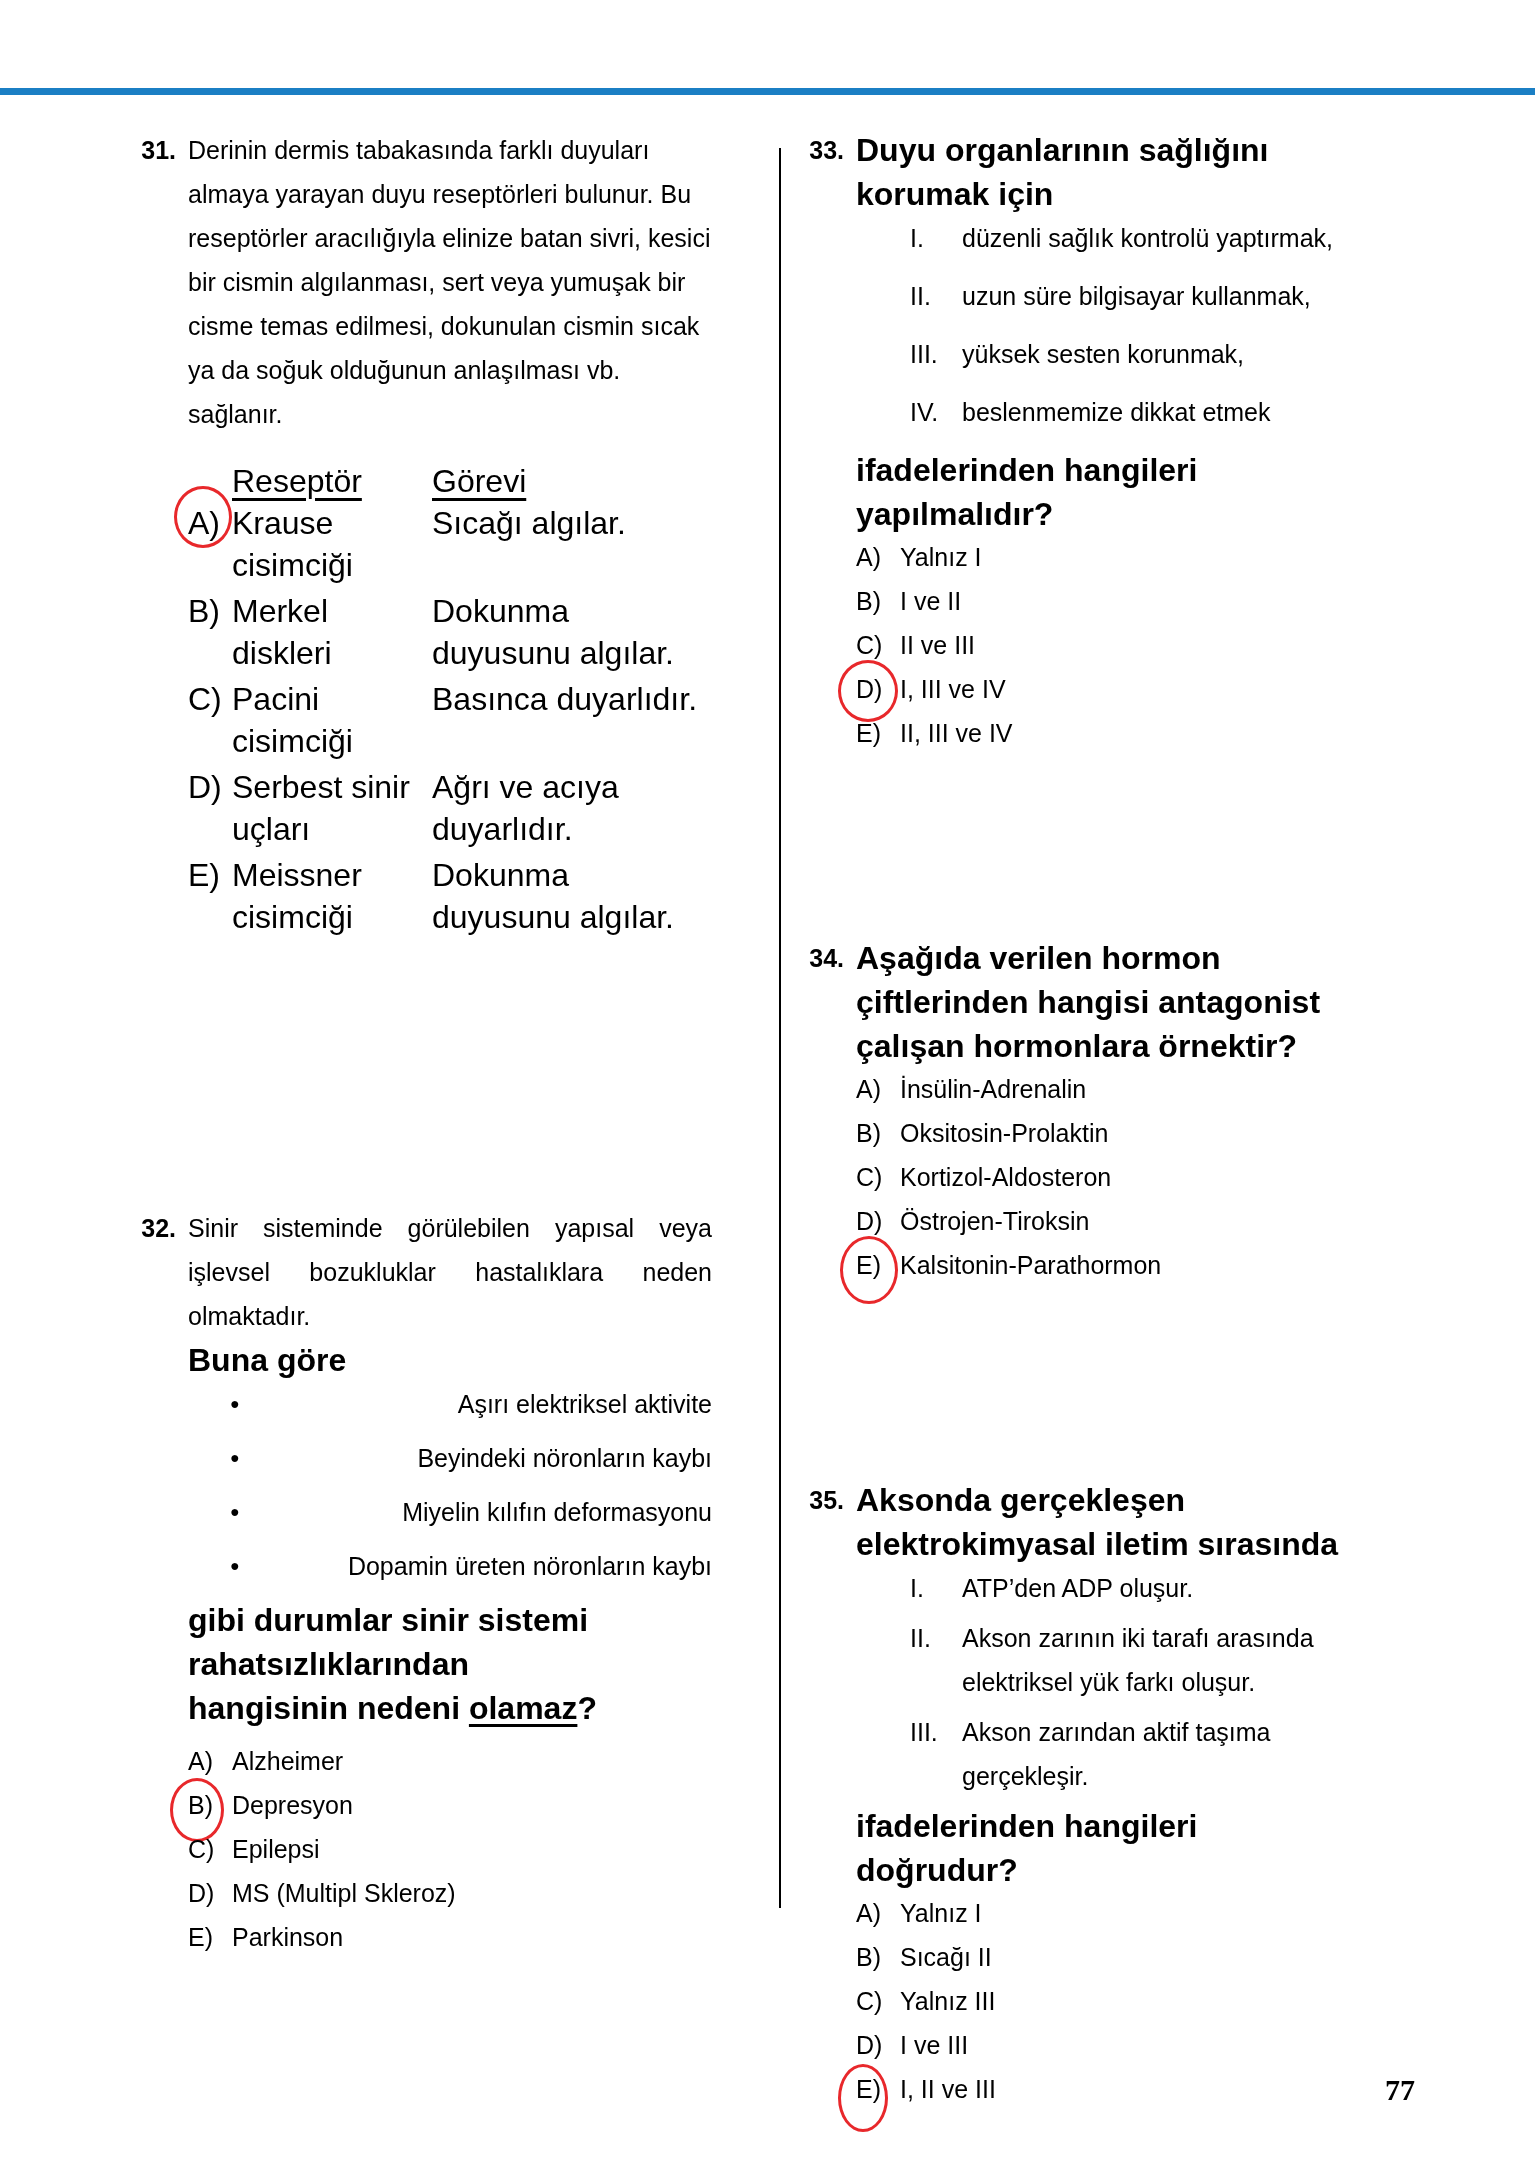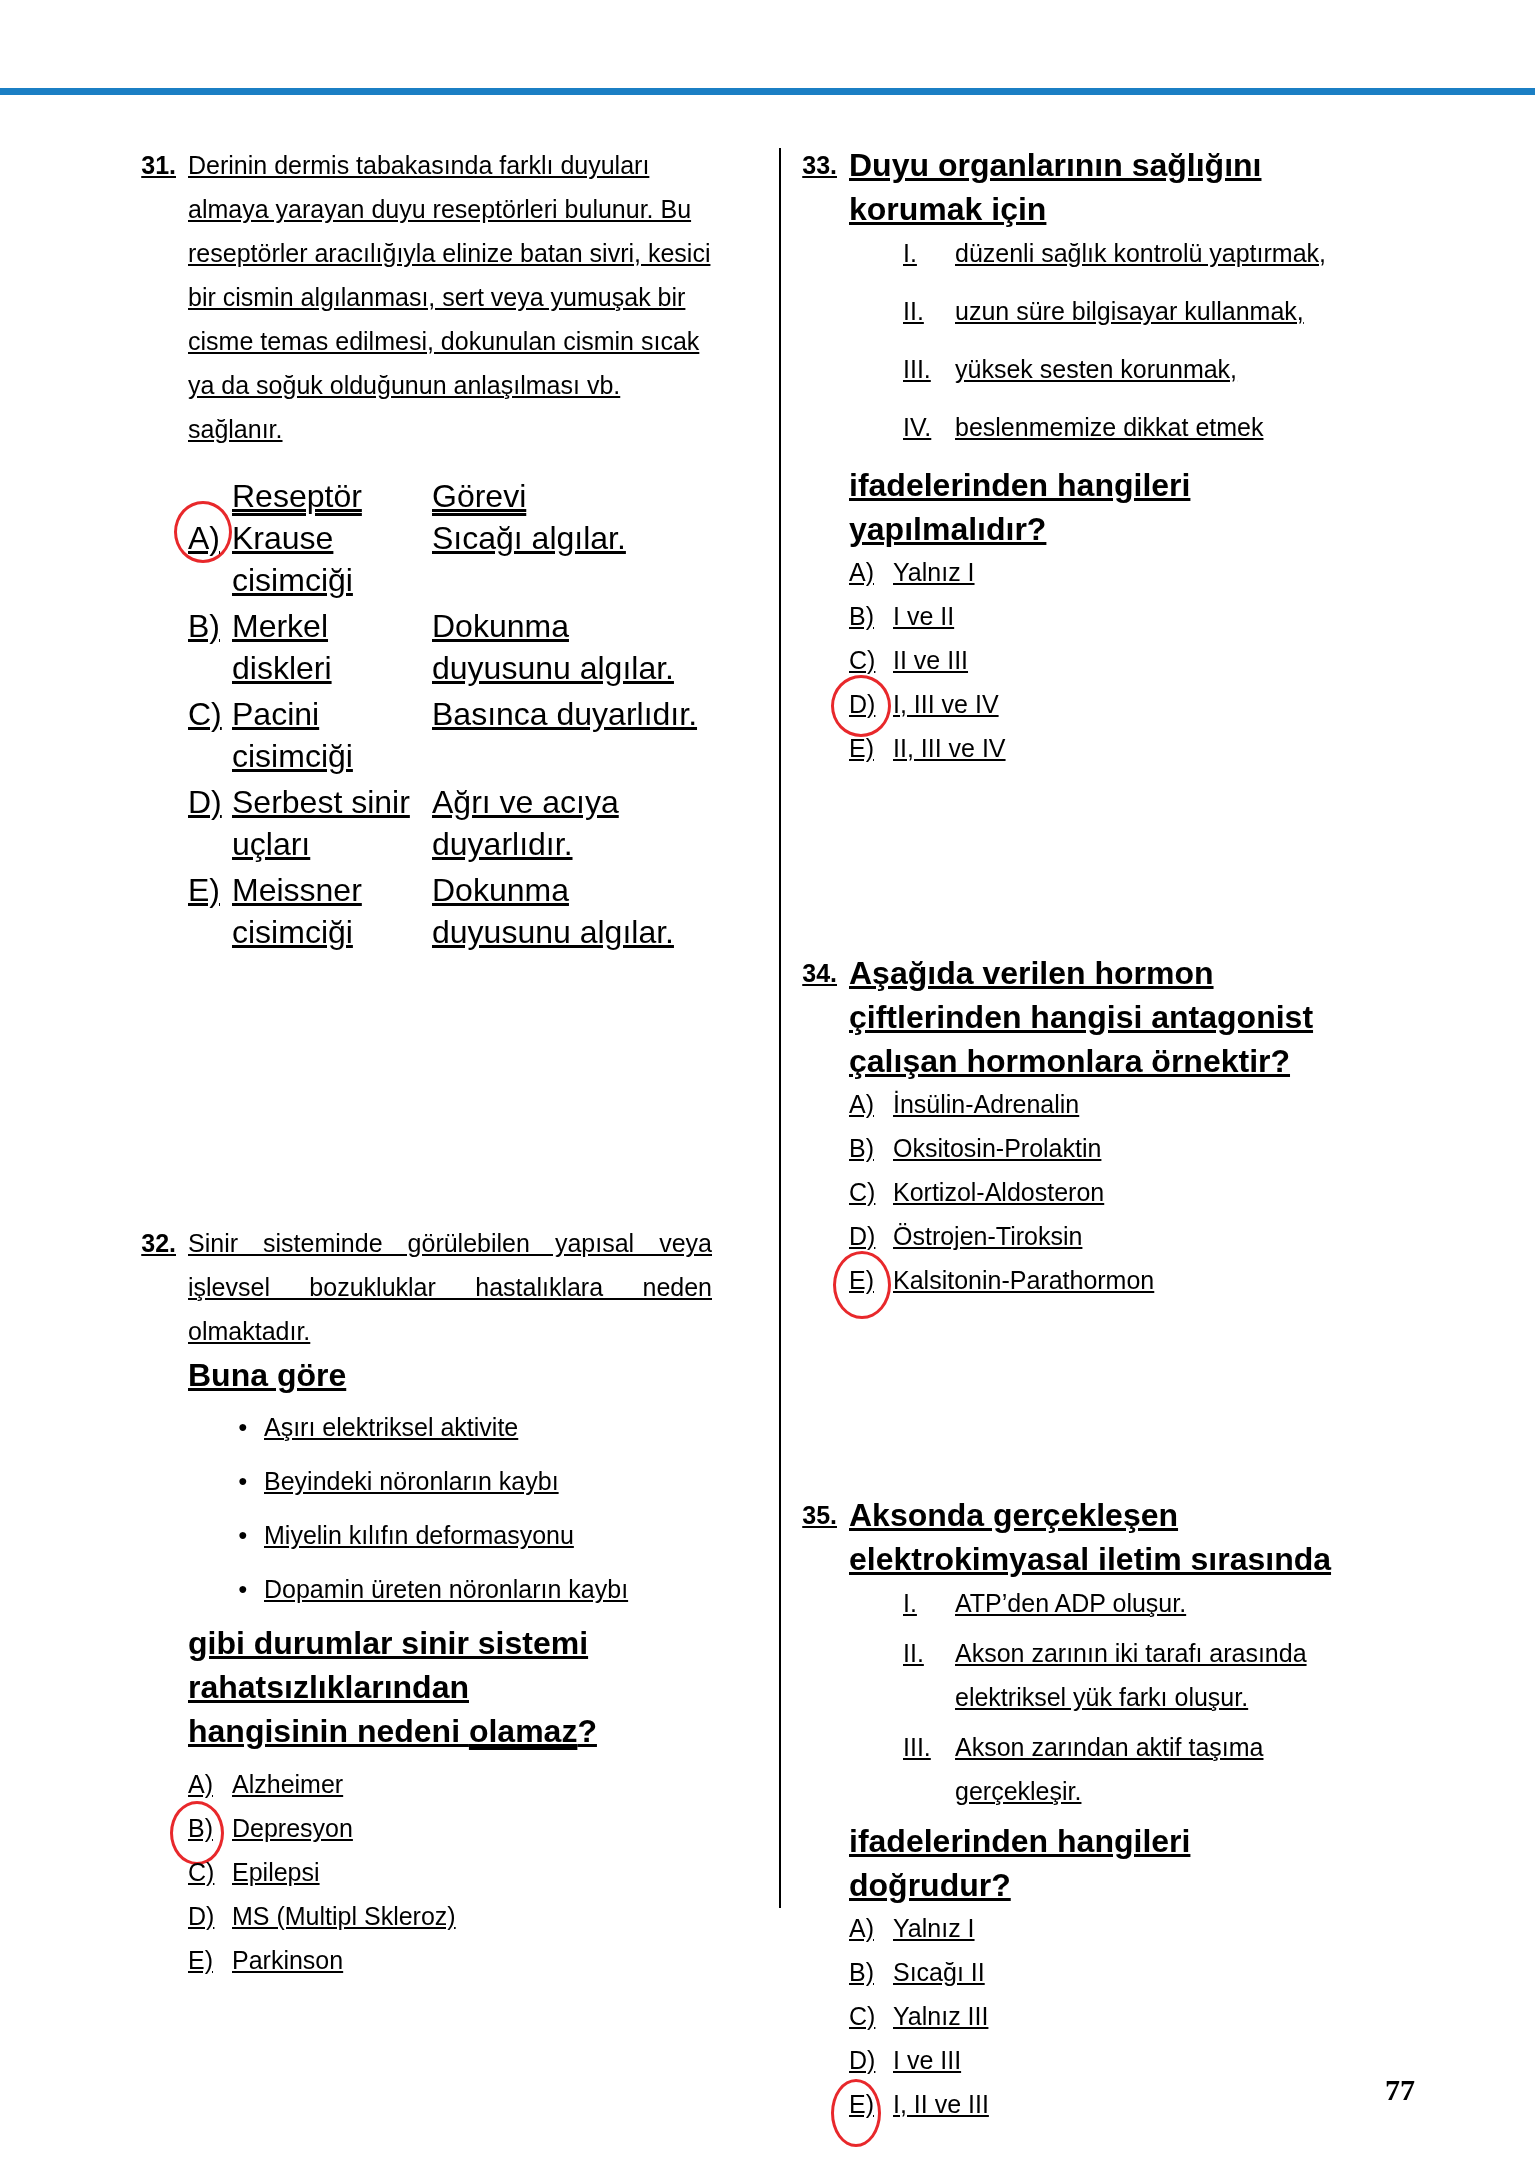--- a/index.html
+++ b/index.html
@@ -29,25 +29,24 @@
     right: 0;
     top: 88px;
     height: 7px;
     background: #1b7fc4;
   }
 
   
   .columns {
     position: absolute;
     left: 140px;
-    top: 143px;
+    top: 128px;
     width: 1260px;
     display: flex;
-    gap: 5px;
-    text-decoration: underline;
+    gap: 12px;
   }
   .col {
     width: 600px;
     box-sizing: border-box;
   }
   .col-left {
     padding-right: 28px;
   }
   .col-right {
     padding-left: 56px;
@@ -121,24 +120,25 @@
   }
   .roman-list .rt {
     flex: 1 1 auto;
   }
 
   .roman-tight li { margin-bottom: 6px; }
 
   
   .bullet-list {
     list-style: none;
-    margin: 8px;
+    margin: 0;
     padding: 0 0 0 42px;
     font-size: 25px;
     line-height: 44px;
+    text-align: right;
   }
   .bullet-list li {
     position: relative;
     padding-left: 26px;
     margin-bottom: 10px;
   }
   .bullet-list li::before {
     content: "\25CF";
     position: absolute;
     left: 0;

